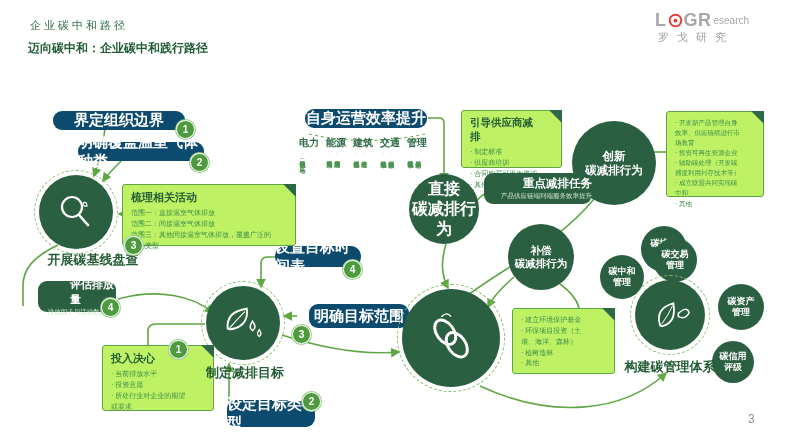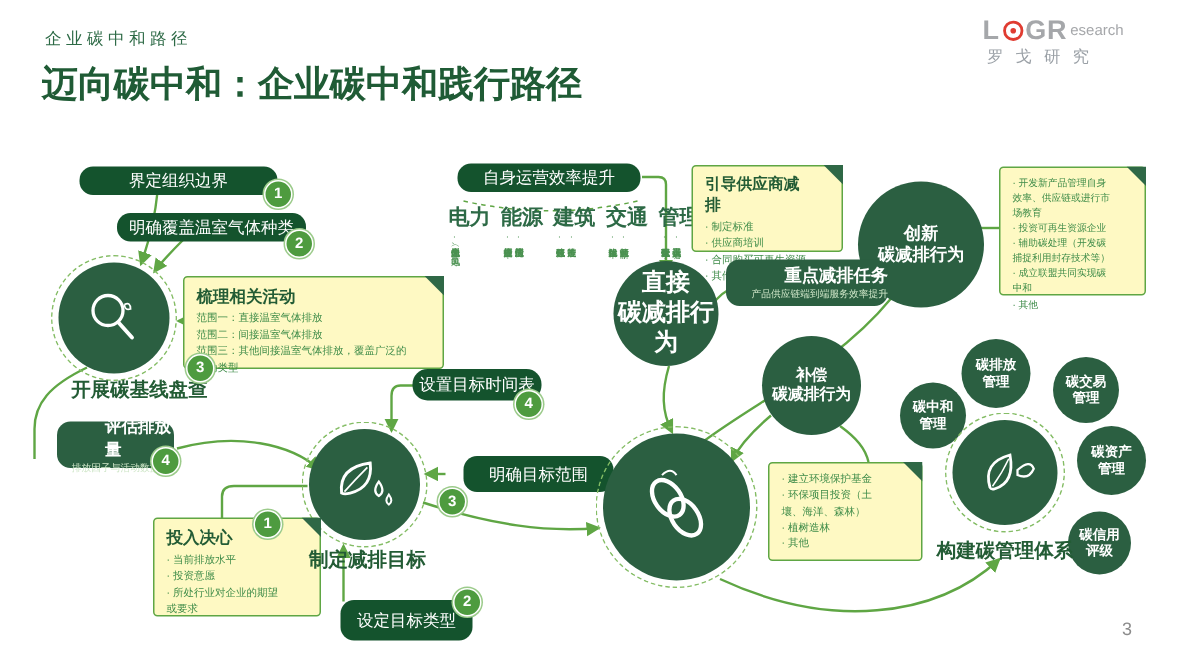--- a/index.html
+++ b/index.html
@@ -1,51 +1,51 @@
 <!DOCTYPE html>
 <html><head>
 <meta charset="utf-8">
 <style>
   html,body{margin:0;padding:0;background:#fff;}
   .canvas{position:relative;width:793px;height:446px;background:#fff;overflow:hidden;
           font-family:"Liberation Sans","DejaVu Sans",sans-serif;}
   
   .eyebrow{position:absolute;left:30px;top:18px;font-size:11px;letter-spacing:3px;color:#2d6a46;}
-  .title{position:absolute;left:28px;top:40px;font-size:24px;font-weight:bold;color:#1f5b35;}
+  .title{position:absolute;left:28px;top:40px;font-size:12px;font-weight:bold;color:#1f5b35;}
   .logo{position:absolute;left:655px;top:10px;display:flex;align-items:center;gap:1px;}
   .logo .big{font-size:18px;font-weight:bold;color:#a5a7aa;letter-spacing:0.5px;}
   .logo .small{font-size:10px;color:#a5a7aa;margin-left:1px;}
   .logo-cn{position:absolute;left:658px;top:30px;font-size:11px;color:#9aa0a6;letter-spacing:8px;}
   .pagenum{position:absolute;left:748px;top:412px;font-size:12px;color:#8c8c8c;}
   
-  .pill{position:absolute;background:#14532d;color:#fff;font-weight:normal;border-radius:9px;
-        display:flex;align-items:center;justify-content:center;font-size:11px;z-index:2;}
+  .pill{position:absolute;background:#0c4a6e;color:#fff;font-weight:bold;border-radius:9px;
+        display:flex;align-items:center;justify-content:center;font-size:15px;z-index:2;}
   .pill2{position:absolute;background:#2b5f41;color:#fff;border-radius:9px;z-index:2;
          display:flex;flex-direction:column;align-items:center;justify-content:center;}
   .pill2 .main{font-size:11px;font-weight:bold;margin-left:32px;}
   .pill2 .sub{font-size:6.5px;color:#cfe6c8;margin-top:1px;}
   .circle{position:absolute;border-radius:50%;background:#2b5f41;color:#fff;z-index:2;
           display:flex;flex-direction:column;align-items:center;justify-content:center;
           font-weight:bold;text-align:center;line-height:1.25;}
   .ringed::after{content:"";position:absolute;inset:-5px;border:1.2px dashed #85bd66;border-radius:50%;}
   .badge{position:absolute;width:17px;height:17px;border-radius:50%;background:#4e9b3f;color:#fff;
          font-size:10px;font-weight:bold;display:flex;align-items:center;justify-content:center;
          border:1.5px solid #fff;box-shadow:0 0 0 1px #9ccb8b;z-index:6;}
-  .callout{position:absolute;background:#fef9c3;border:1.4px solid #5fa644;border-radius:3px;
+  .callout{position:absolute;background:#bef264;border:1.4px solid #5fa644;border-radius:3px;
            z-index:3;padding:5px 22px 4px 8px;box-sizing:border-box;}
   .callout .fold{position:absolute;top:-1px;right:-1px;line-height:0;}
   .callout h4{margin:0 0 3px 0;font-size:11px;font-weight:bold;color:#235c35;}
   .callout ul{margin:0;padding:0;list-style:none;}
   .callout li{font-size:7px;color:#3f8c49;line-height:1.55;}
   .callout.dotted li::before{content:"· ";}
   .caption{position:absolute;font-size:13px;font-weight:bold;color:#235c35;z-index:4;text-align:center;}
   
   .ops-cols{position:absolute;left:299px;top:136px;display:flex;gap:7px;z-index:2;}
   .ops-col{display:flex;flex-direction:column;align-items:flex-start;}
-  .ops-col .hd{font-size:14px;font-weight:bold;color:#2d6a46;margin-bottom:3px;}
+  .ops-col .hd{font-size:10px;font-weight:bold;color:#2d6a46;margin-bottom:3px;}
   .vitems{display:flex;flex-direction:row;gap:1px;}
   .vitem{writing-mode:vertical-rl;font-size:6px;color:#4a9150;height:80px;line-height:1.1;}
   .vitem::before{content:"· ";}
   
   .darkbox{position:absolute;background:#2b5f41;color:#fff;border-radius:9px;z-index:3;
            display:flex;flex-direction:column;align-items:center;justify-content:center;}
   .darkbox .t{font-size:11.5px;font-weight:bold;}
   .darkbox .b{font-size:6.5px;color:#cfe6c8;margin-top:1px;}
   svg.connectors{position:absolute;left:0;top:0;z-index:1;}
   .icon-wrap{line-height:0;}
@@ -276,21 +276,21 @@
   </div>
 
   <div class="circle" style="left:600px;top:255px;width:44px;height:44px;font-size:9px;">
     <span>碳中和</span>
     <span>管理</span>
   </div>
   <div class="circle" style="left:641px;top:226px;width:46px;height:46px;font-size:9px;">
     <span>碳排放</span>
     <span>管理</span>
   </div>
-  <div class="circle" style="left:702px;top:238px;width:44px;height:44px;font-size:9px;">
+  <div class="circle" style="left:653px;top:238px;width:44px;height:44px;font-size:9px;">
     <span>碳交易</span>
     <span>管理</span>
   </div>
   <div class="circle" style="left:718px;top:284px;width:46px;height:46px;font-size:9px;">
     <span>碳资产</span>
     <span>管理</span>
   </div>
   <div class="circle" style="left:712px;top:341px;width:42px;height:42px;font-size:9px;">
     <span>碳信用</span>
     <span>评级</span>

